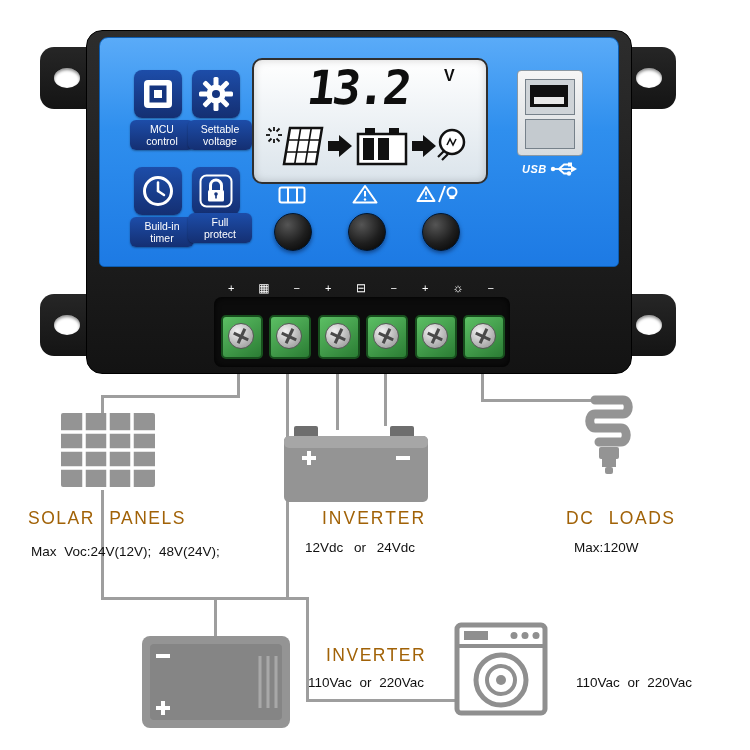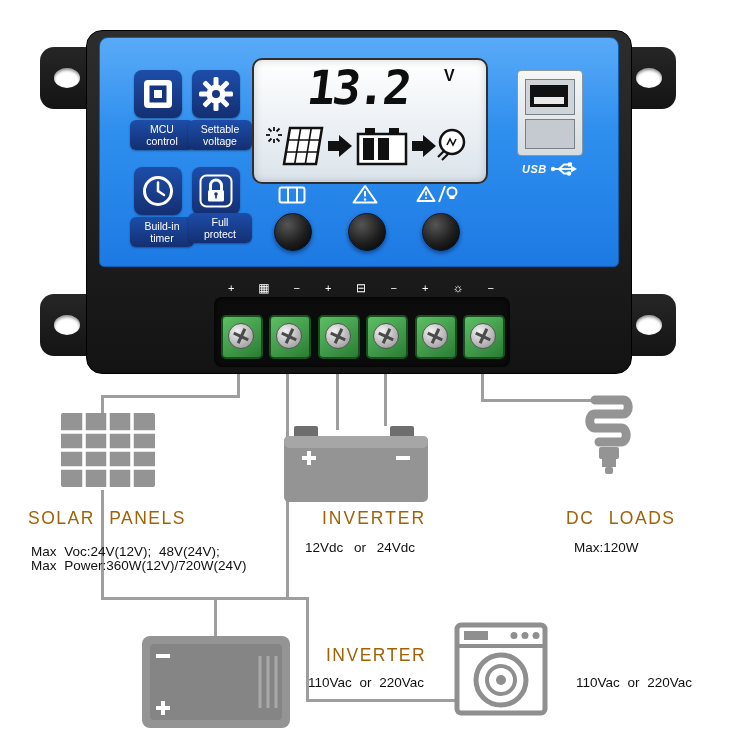--- a/index.html
+++ b/index.html
@@ -105,21 +105,20 @@
     <circle cx="60" cy="13.5" r="3.5" fill="#8f8f8f"></circle>
     <circle cx="71" cy="13.5" r="3.5" fill="#8f8f8f"></circle>
     <circle cx="82" cy="13.5" r="3.5" fill="#8f8f8f"></circle>
     <circle cx="47" cy="58" r="25" fill="none" stroke="#8f8f8f" stroke-width="5"></circle>
     <circle cx="47" cy="58" r="14" fill="none" stroke="#8f8f8f" stroke-width="4"></circle>
     <circle cx="47" cy="58" r="5" fill="#8f8f8f"></circle>
   </svg>
 
   <div class="sec-title" style="left:28px;top:508px">SOLAR PANELS</div>
   <div class="sec-text" style="left:31px;top:544px">Max Voc:24V(12V); 48V(24V);</div>
-  <div class="sec-text" style="left:31px;top:558px">Max Power:360W(12V)/720W(24V)</div>
 
   <div class="sec-title" style="left:322px;top:508px;letter-spacing:2px">INVERTER</div>
   <div class="sec-text" style="left:305px;top:540px;word-spacing:7px">12Vdc or 24Vdc</div>
 
   <div class="sec-title" style="left:566px;top:508px">DC LOADS</div>
   <div class="sec-text" style="left:574px;top:540px">Max:120W</div>
 
   <div class="sec-title" style="left:326px;top:645px">INVERTER</div>
   <div class="sec-text" style="left:308px;top:675px">110Vac or 220Vac</div>
 

